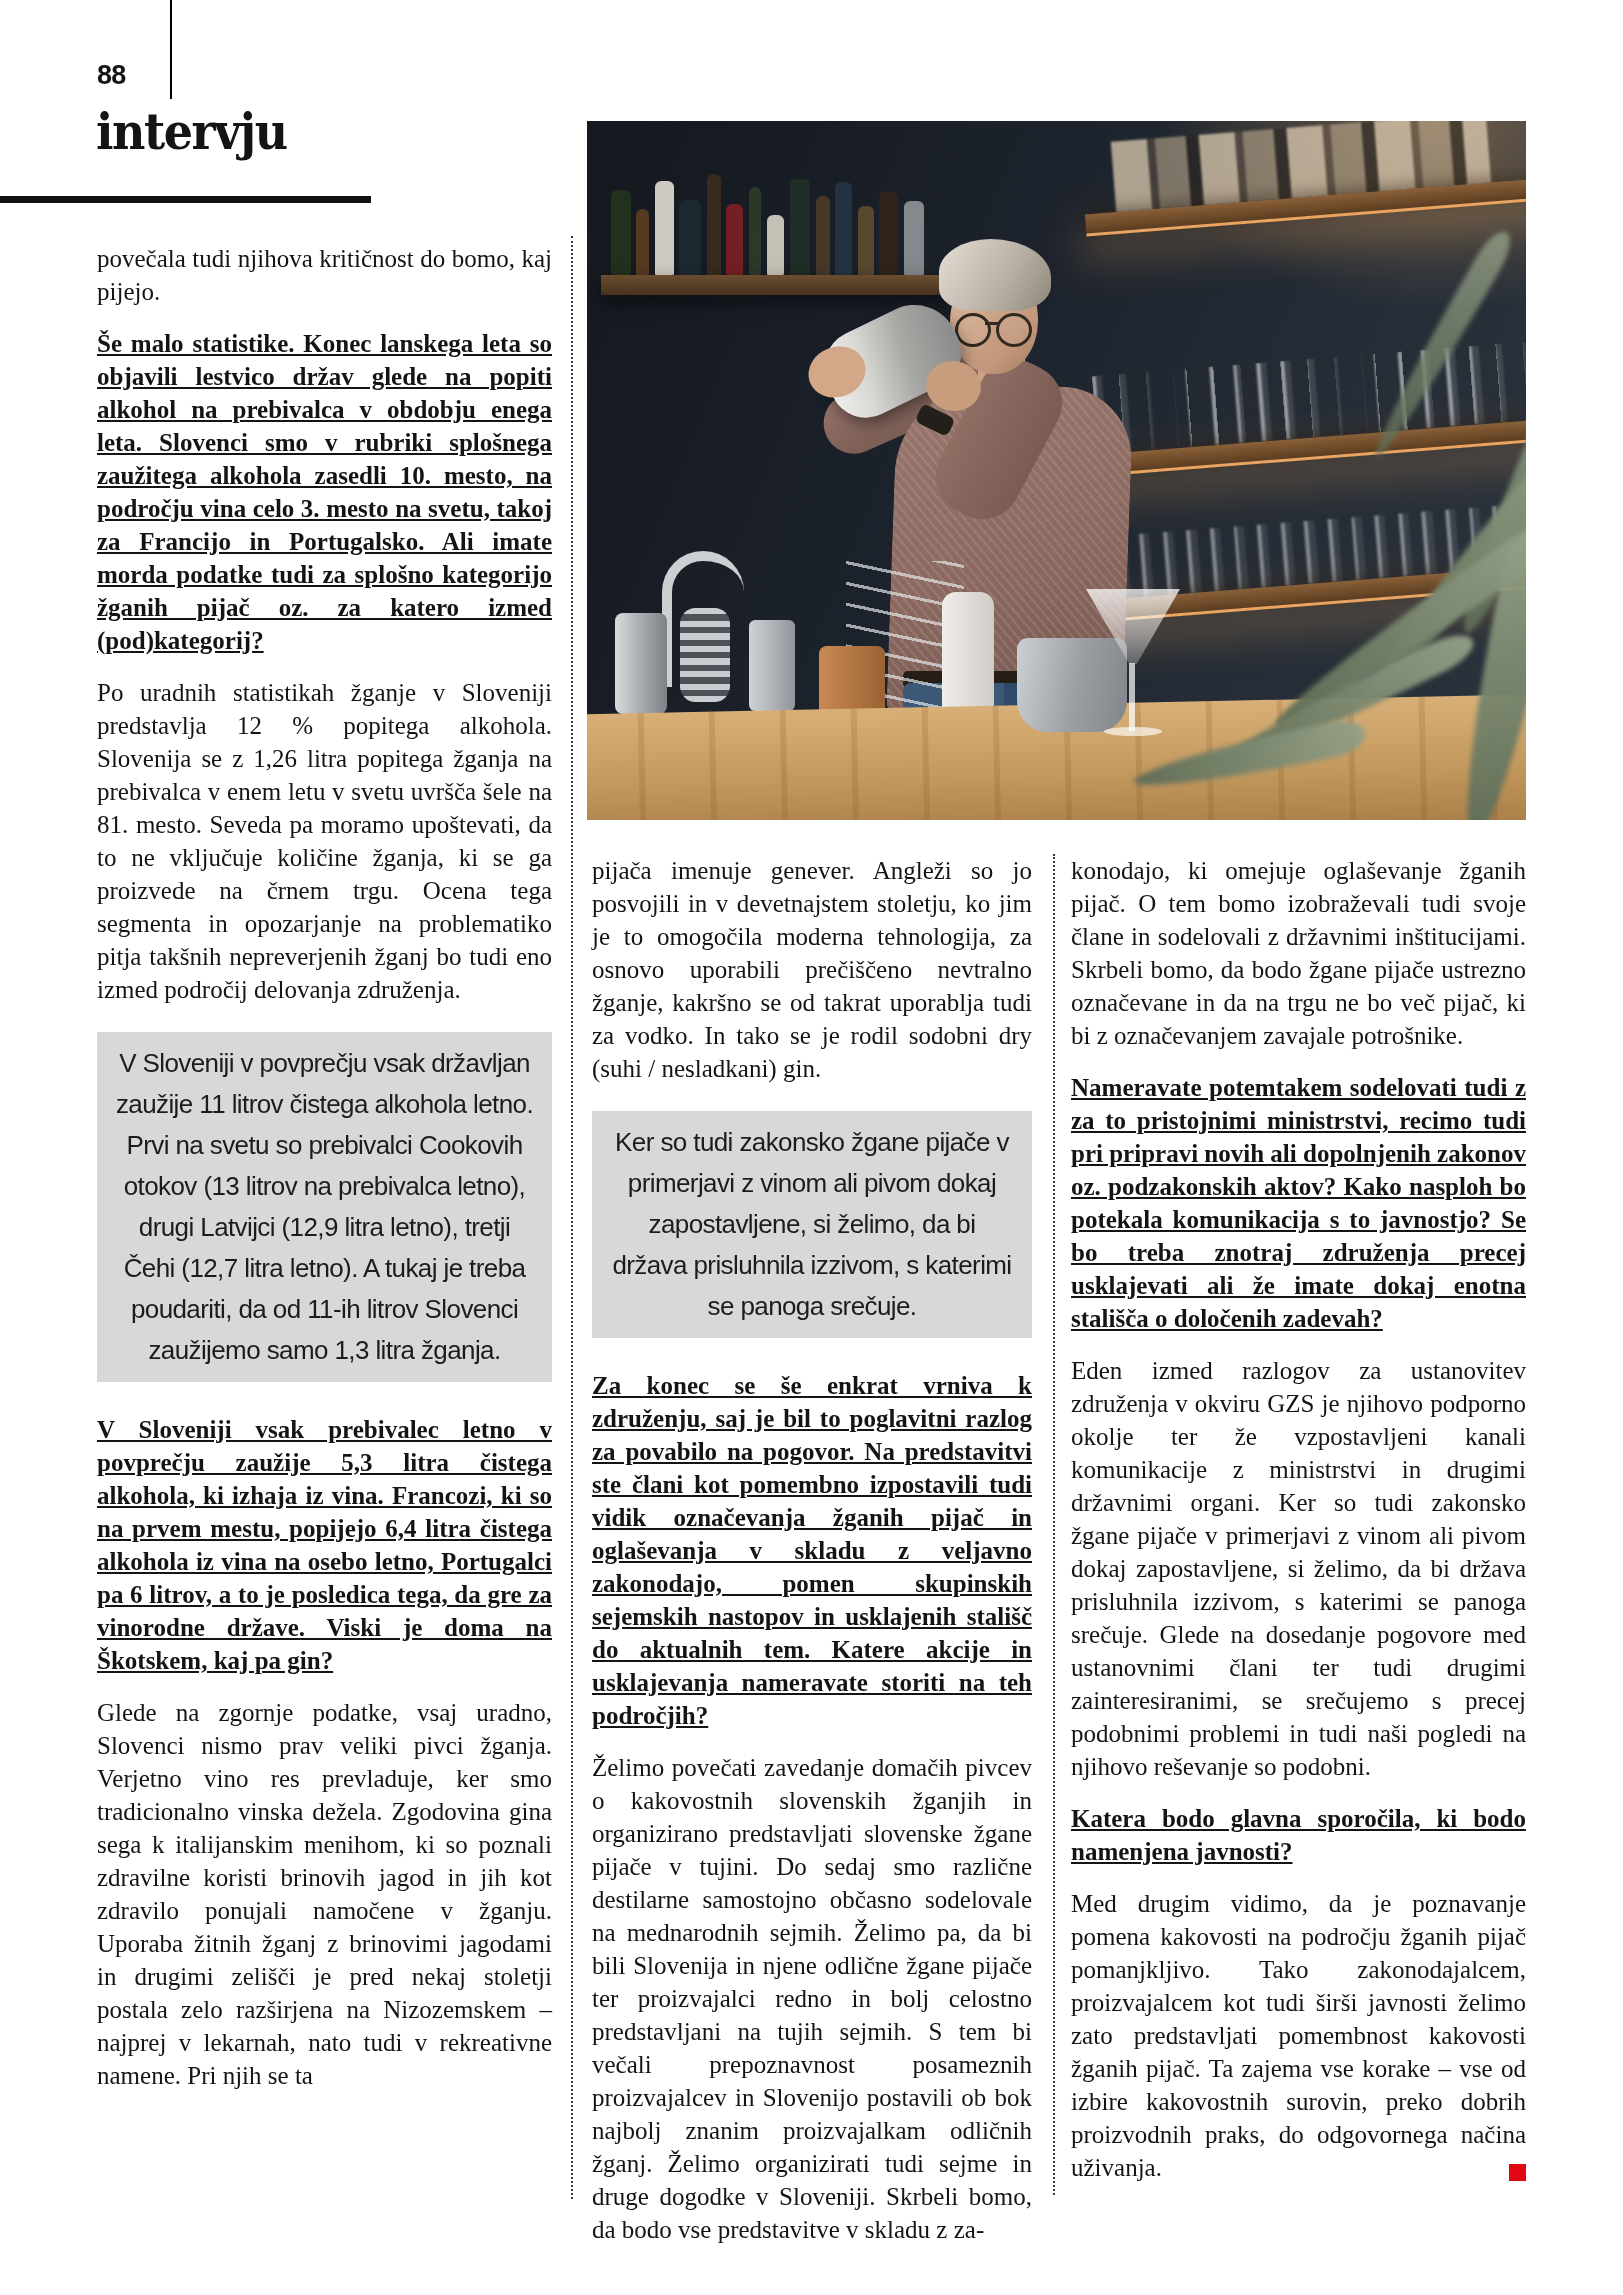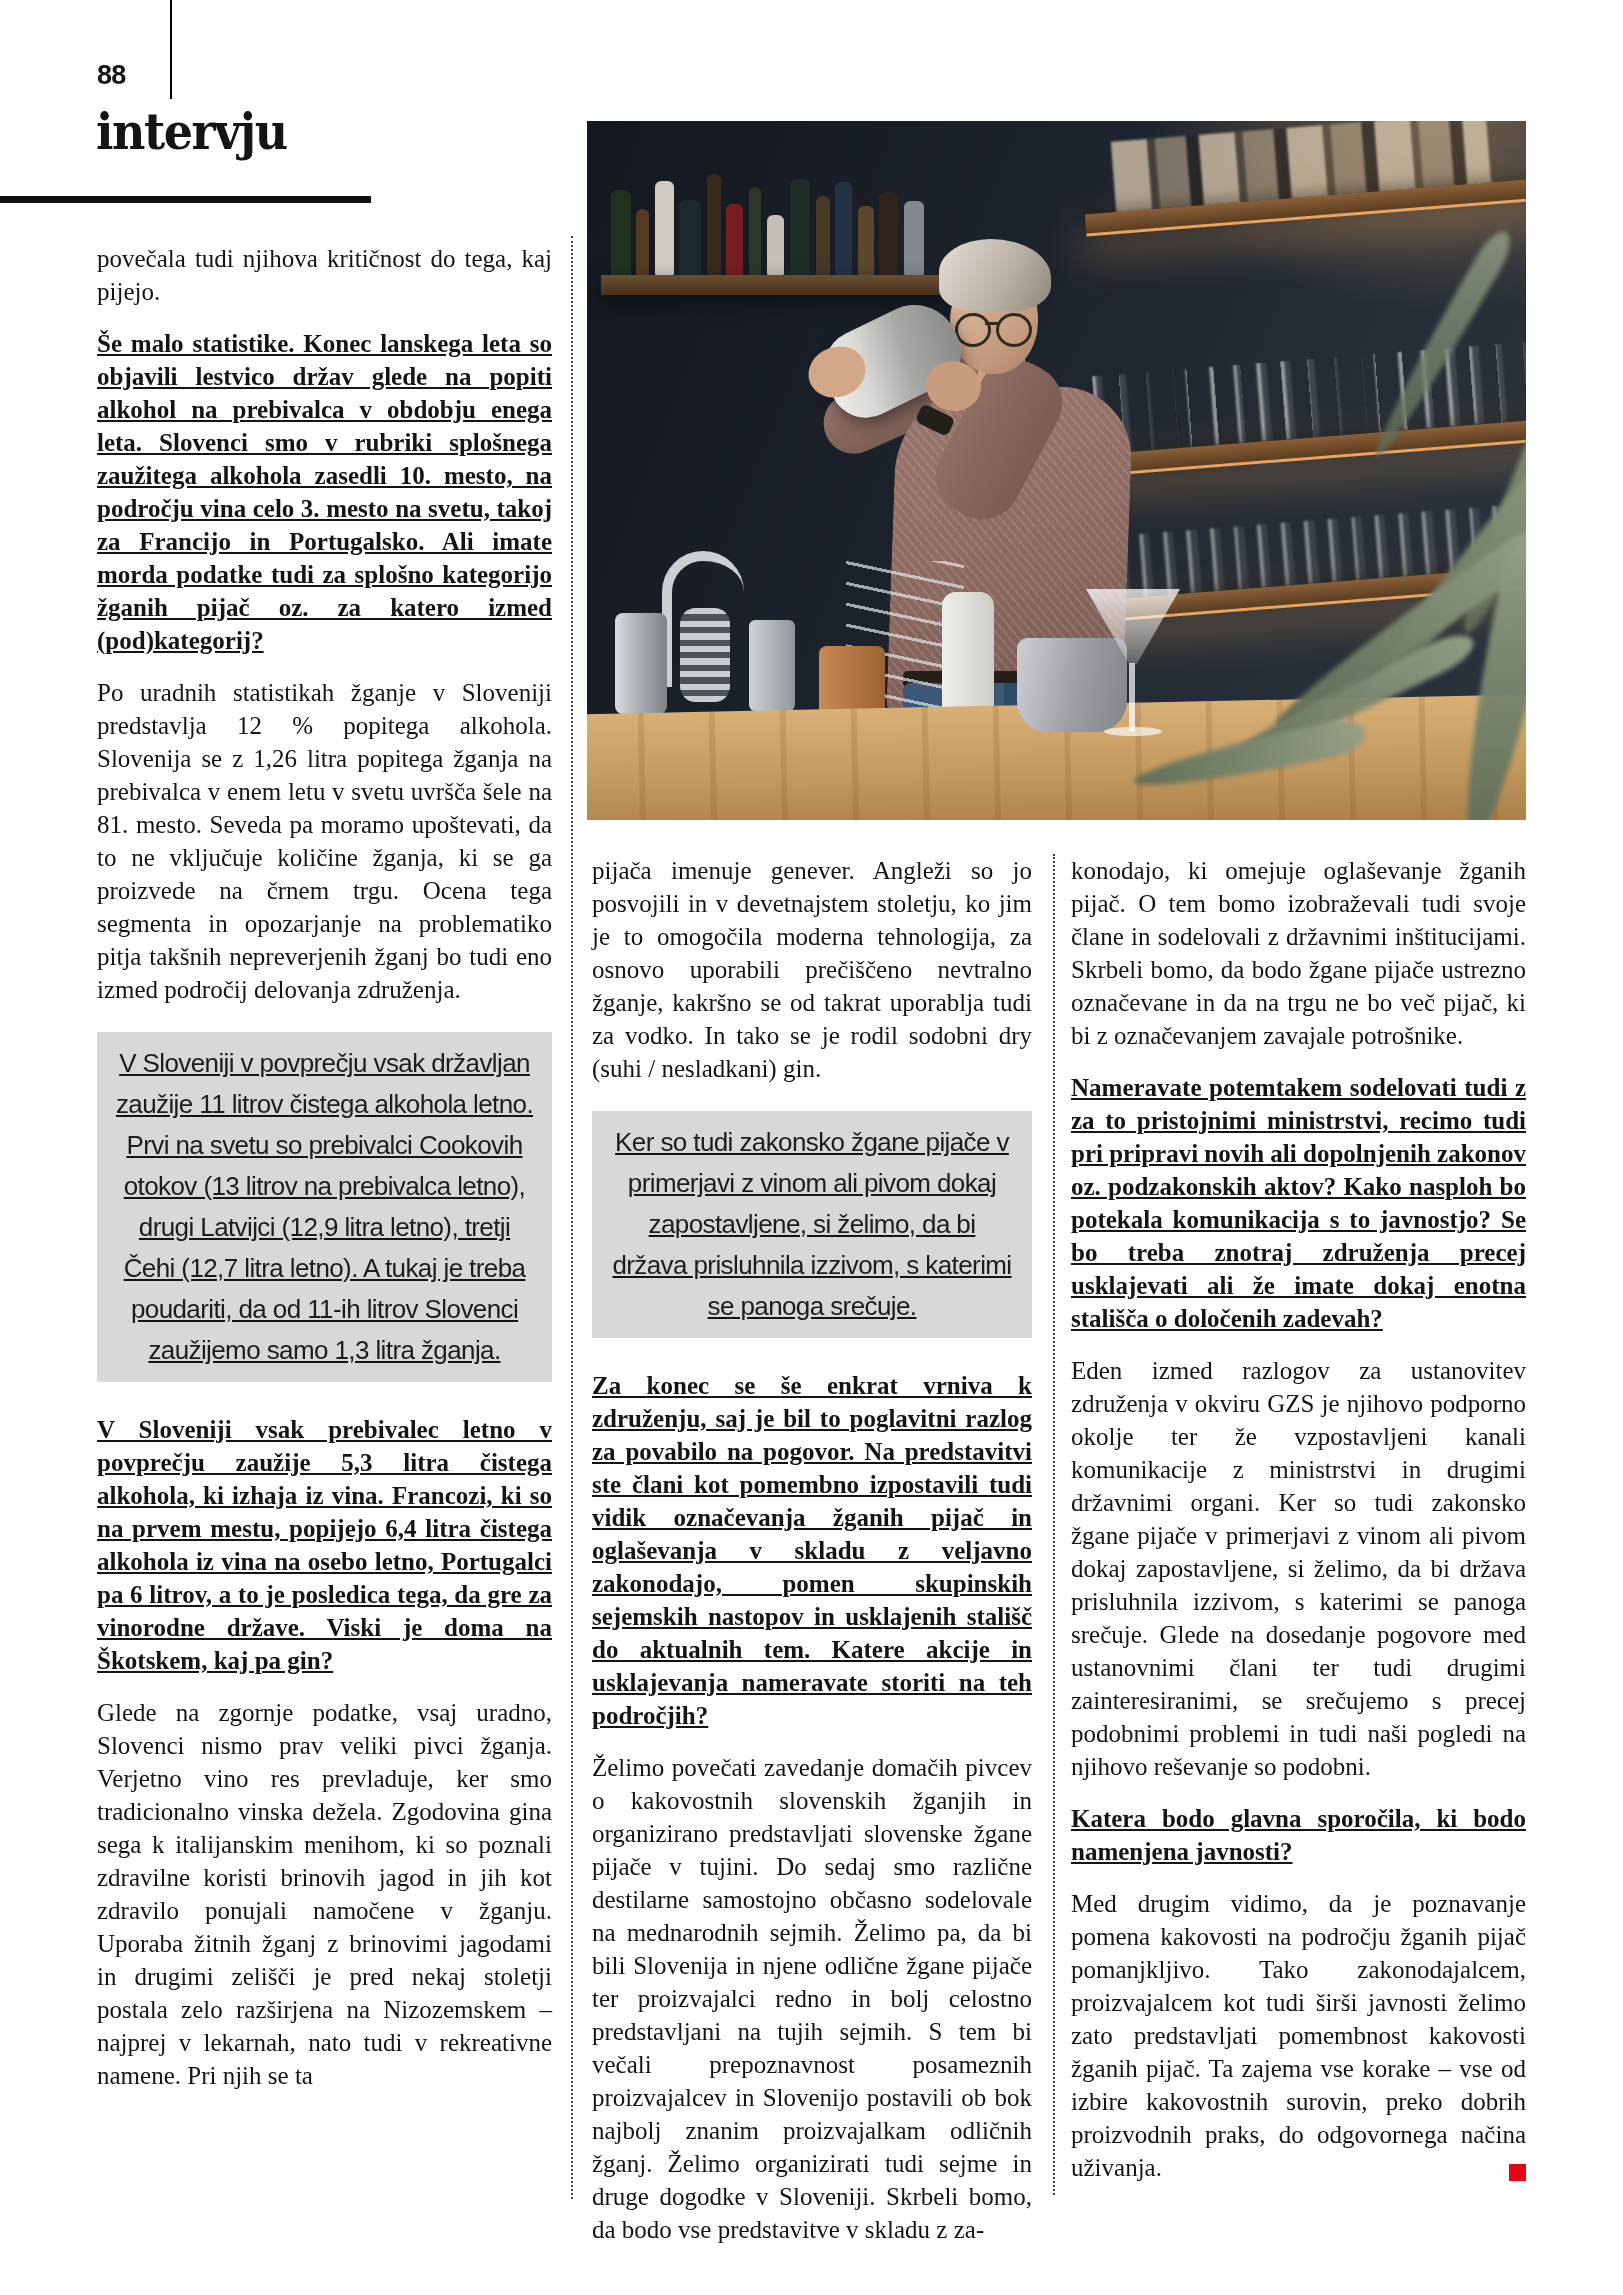--- a/index.html
+++ b/index.html
@@ -32,21 +32,21 @@
   .col{position:absolute;text-align:justify;font-size:25px;line-height:33px;hyphens:auto;}
   .col p{margin:0 0 19px 0;}
   .col p.q{font-weight:700;text-decoration:underline;}
   .col-left{left:97px;top:242px;width:455px;}
   .col-mid{left:592px;top:854px;width:440px;}
   .col-right{left:1071px;top:854px;width:455px;}
   .sep{position:absolute;width:0;border-left:2.4px dotted #3a3a3a;}
   .sep1{left:571px;top:236px;height:1963px;}
   .sep2{left:1053px;top:854px;height:1341px;}
   
-  .quote-box{background:var(--quotebg);margin:26px 0 31px 0;padding:11px 17.3px;text-decoration:underline;}
+  .quote-box{background:var(--quotebg);margin:26px 0 31px 0;padding:11px 17.3px;}
   .quote-box p{margin:0;text-align:center;font-family:"Liberation Sans",sans-serif;
     font-size:26px;line-height:41px;letter-spacing:-0.6px;color:#1c1c1c;font-weight:400;}
   .end-mark{float:right;width:17.3px;height:17.3px;background:var(--accent);margin-top:12.6px;}
   .ital{}
   
   .photo{position:absolute;left:587px;top:121px;width:939px;height:699px;overflow:hidden;
     background:linear-gradient(112deg,#14181f 0%,#1c222b 38%,#252c36 68%,#2b333d 100%);}
   .photo *{position:absolute;}
   .glow-top{left:55%;top:-8%;width:60%;height:40%;
     background:radial-gradient(ellipse at 60% 20%, rgba(242,180,104,.35), rgba(242,180,104,0) 60%);}
@@ -203,21 +203,21 @@
   <div class="leaf lf3"></div>
   <div class="leaf lf4"></div>
   <div class="leaf lf5"></div>
   <div class="leaf lf7"></div>
 </div>
 
 <div class="sep sep1"></div>
 <div class="sep sep2"></div>
 
 <div class="col col-left">
-  <p>povečala tudi njihova kritičnost do tega, kaj pijejo.</p>
+  <p>povečala tudi njihova kritičnost do bomo, kaj pijejo.</p>
   <p class="q">Še malo statistike. Konec lanskega leta so objavili lestvico držav glede na popiti alkohol na prebivalca v obdobju enega leta. Slovenci smo v rubriki splošnega zaužitega alkohola zasedli 10. mesto, na področju vina celo 3. mesto na svetu, takoj za Francijo in Portugalsko. Ali imate morda podatke tudi za splošno kategorijo žganih pijač oz. za katero izmed (pod)kategorij?</p>
   <p>Po uradnih statistikah žganje v Sloveniji predstavlja 12 % popitega alkohola. Slovenija se z 1,26 litra popitega žganja na prebivalca v enem letu v svetu uvršča šele na 81. mesto. Seveda pa moramo upoštevati, da to ne vključuje količine žganja, ki se ga proizvede na črnem trgu. Ocena tega segmenta in opozarjanje na problematiko pitja takšnih nepreverjenih žganj bo tudi eno izmed področij delovanja združenja.</p>
   <div class="quote-box">
     <p>V Sloveniji v povprečju vsak državljan zaužije 11 litrov čistega alkohola letno. Prvi na svetu so prebivalci Cookovih otokov (13 litrov na prebivalca letno), drugi Latvijci (12,9 litra letno), tretji Čehi (12,7 litra letno). A tukaj je treba poudariti, da od 11-ih litrov Slovenci zaužijemo samo 1,3 litra žganja.</p>
   </div>
   <p class="q">V Sloveniji vsak prebivalec letno v povprečju zaužije 5,3 litra čistega alkohola, ki izhaja iz vina. Francozi, ki so na prvem mestu, popijejo 6,4 litra čistega alkohola iz vina na osebo letno, Portugalci pa 6 litrov, a to je posledica tega, da gre za vinorodne države. Viski je doma na Škotskem, kaj pa gin?</p>
   <p>Glede na zgornje podatke, vsaj uradno, Slovenci nismo prav veliki pivci žganja. Verjetno vino res prevladuje, ker smo tradicionalno vinska dežela. Zgodovina gina sega k italijanskim menihom, ki so poznali zdravilne koristi brinovih jagod in jih kot zdravilo ponujali namočene v žganju. Uporaba žitnih žganj z brinovimi jagodami in drugimi zelišči je pred nekaj stoletji postala zelo razširjena na Nizozemskem – najprej v lekarnah, nato tudi v rekreativne namene. Pri njih se ta</p>
 </div>
 
 <div class="col col-mid">

